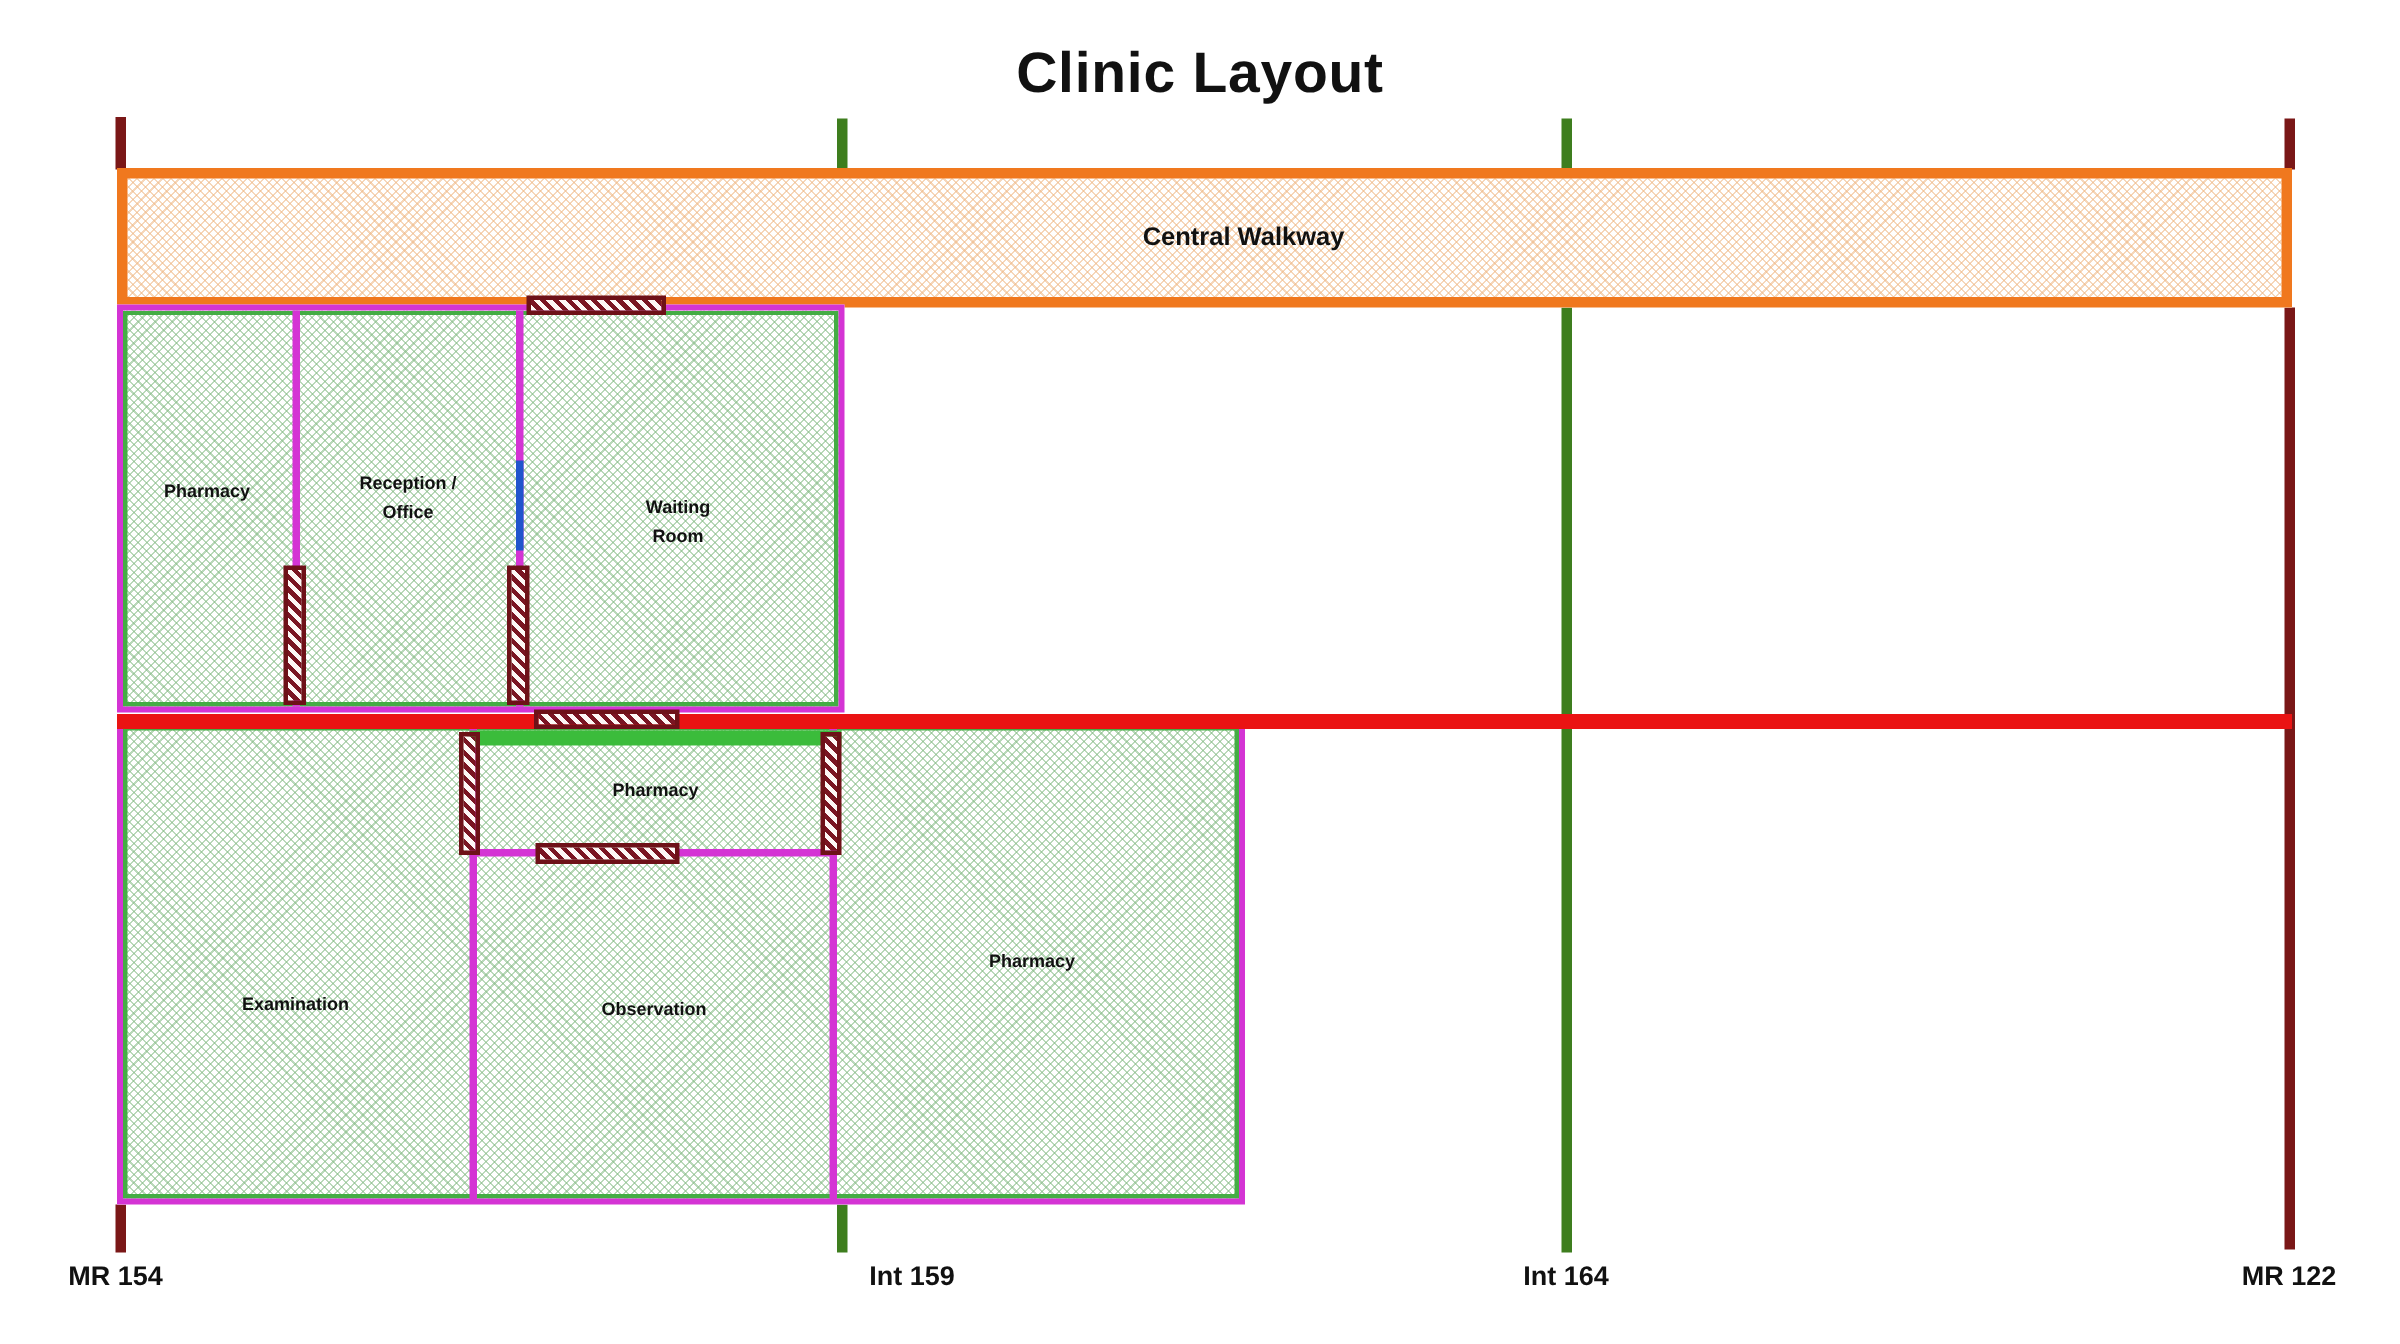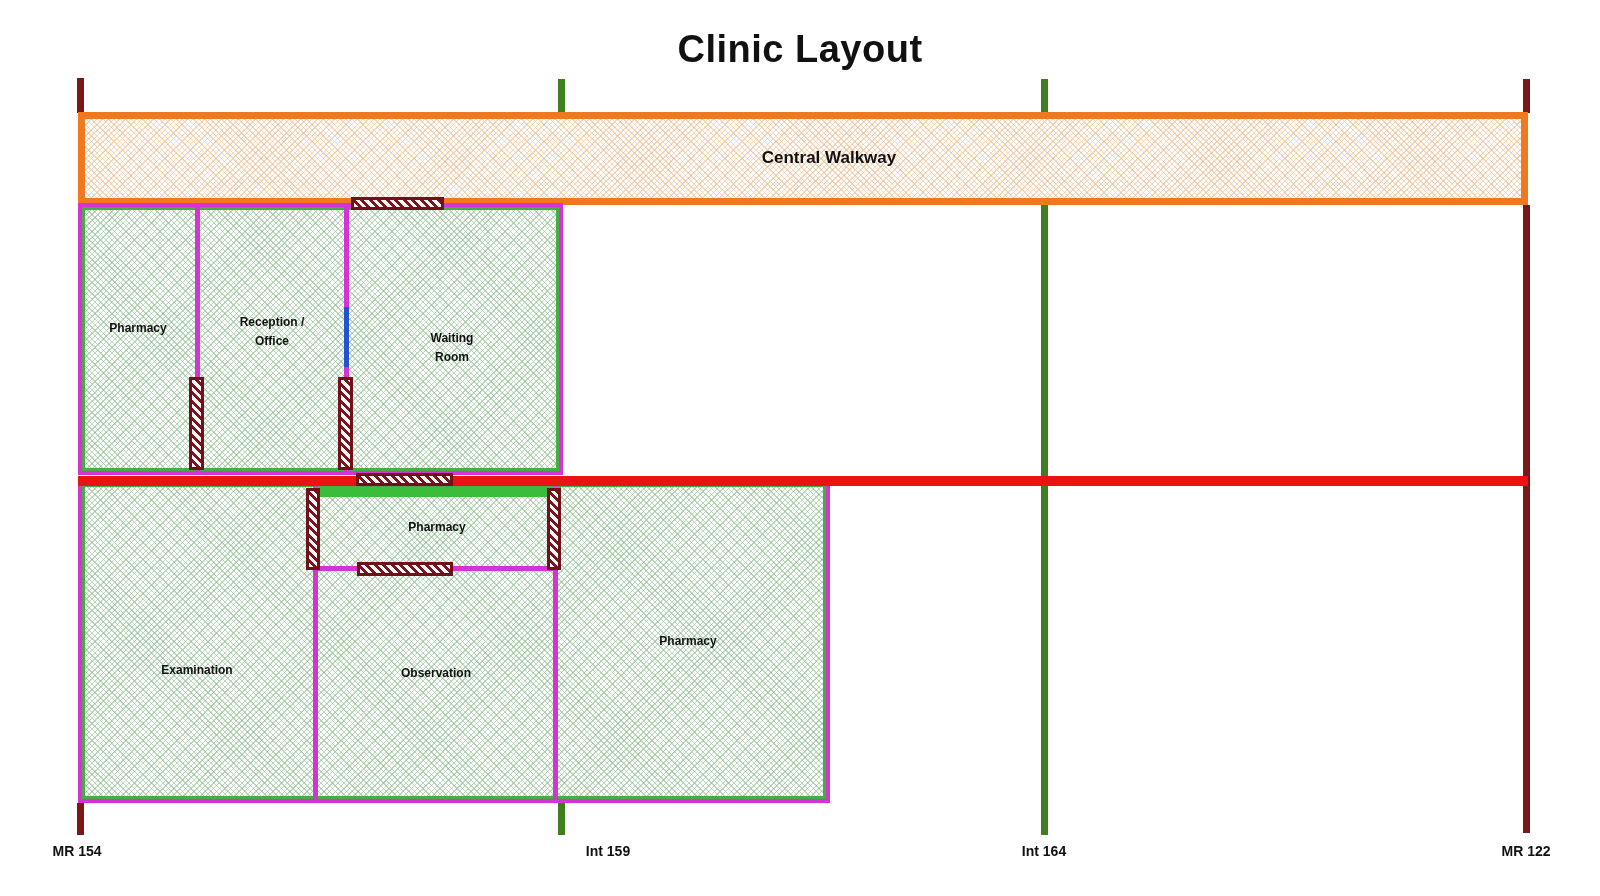--- a/index.html
+++ b/index.html
@@ -15,21 +15,21 @@
     font-size:38px;font-weight:700;letter-spacing:0.5px;z-index:9;
   }
   .room-label{
     transform:translate(-50%,-50%);text-align:center;white-space:pre;
     font-size:12px;font-weight:700;line-height:19px;z-index:9;
   }
   .walkway-label{
     transform:translate(-50%,-50%);font-size:17px;font-weight:700;z-index:9;white-space:nowrap;
   }
   .tick-label{
-    transform:translate(-50%,-50%);font-size:14px;font-weight:700;z-index:9;white-space:nowrap;
+    transform:translate(-50%,-50%);font-size:18px;font-weight:700;z-index:9;white-space:nowrap;
   }
 
   
   .hatch-green{
     background-color:#ffffff;
     background-image:
       repeating-linear-gradient(45deg, rgba(130,185,130,0.55) 0 1px, transparent 1px 4px),
       repeating-linear-gradient(135deg, rgba(130,185,130,0.55) 0 1px, transparent 1px 4px);
   }
   .hatch-peach{

